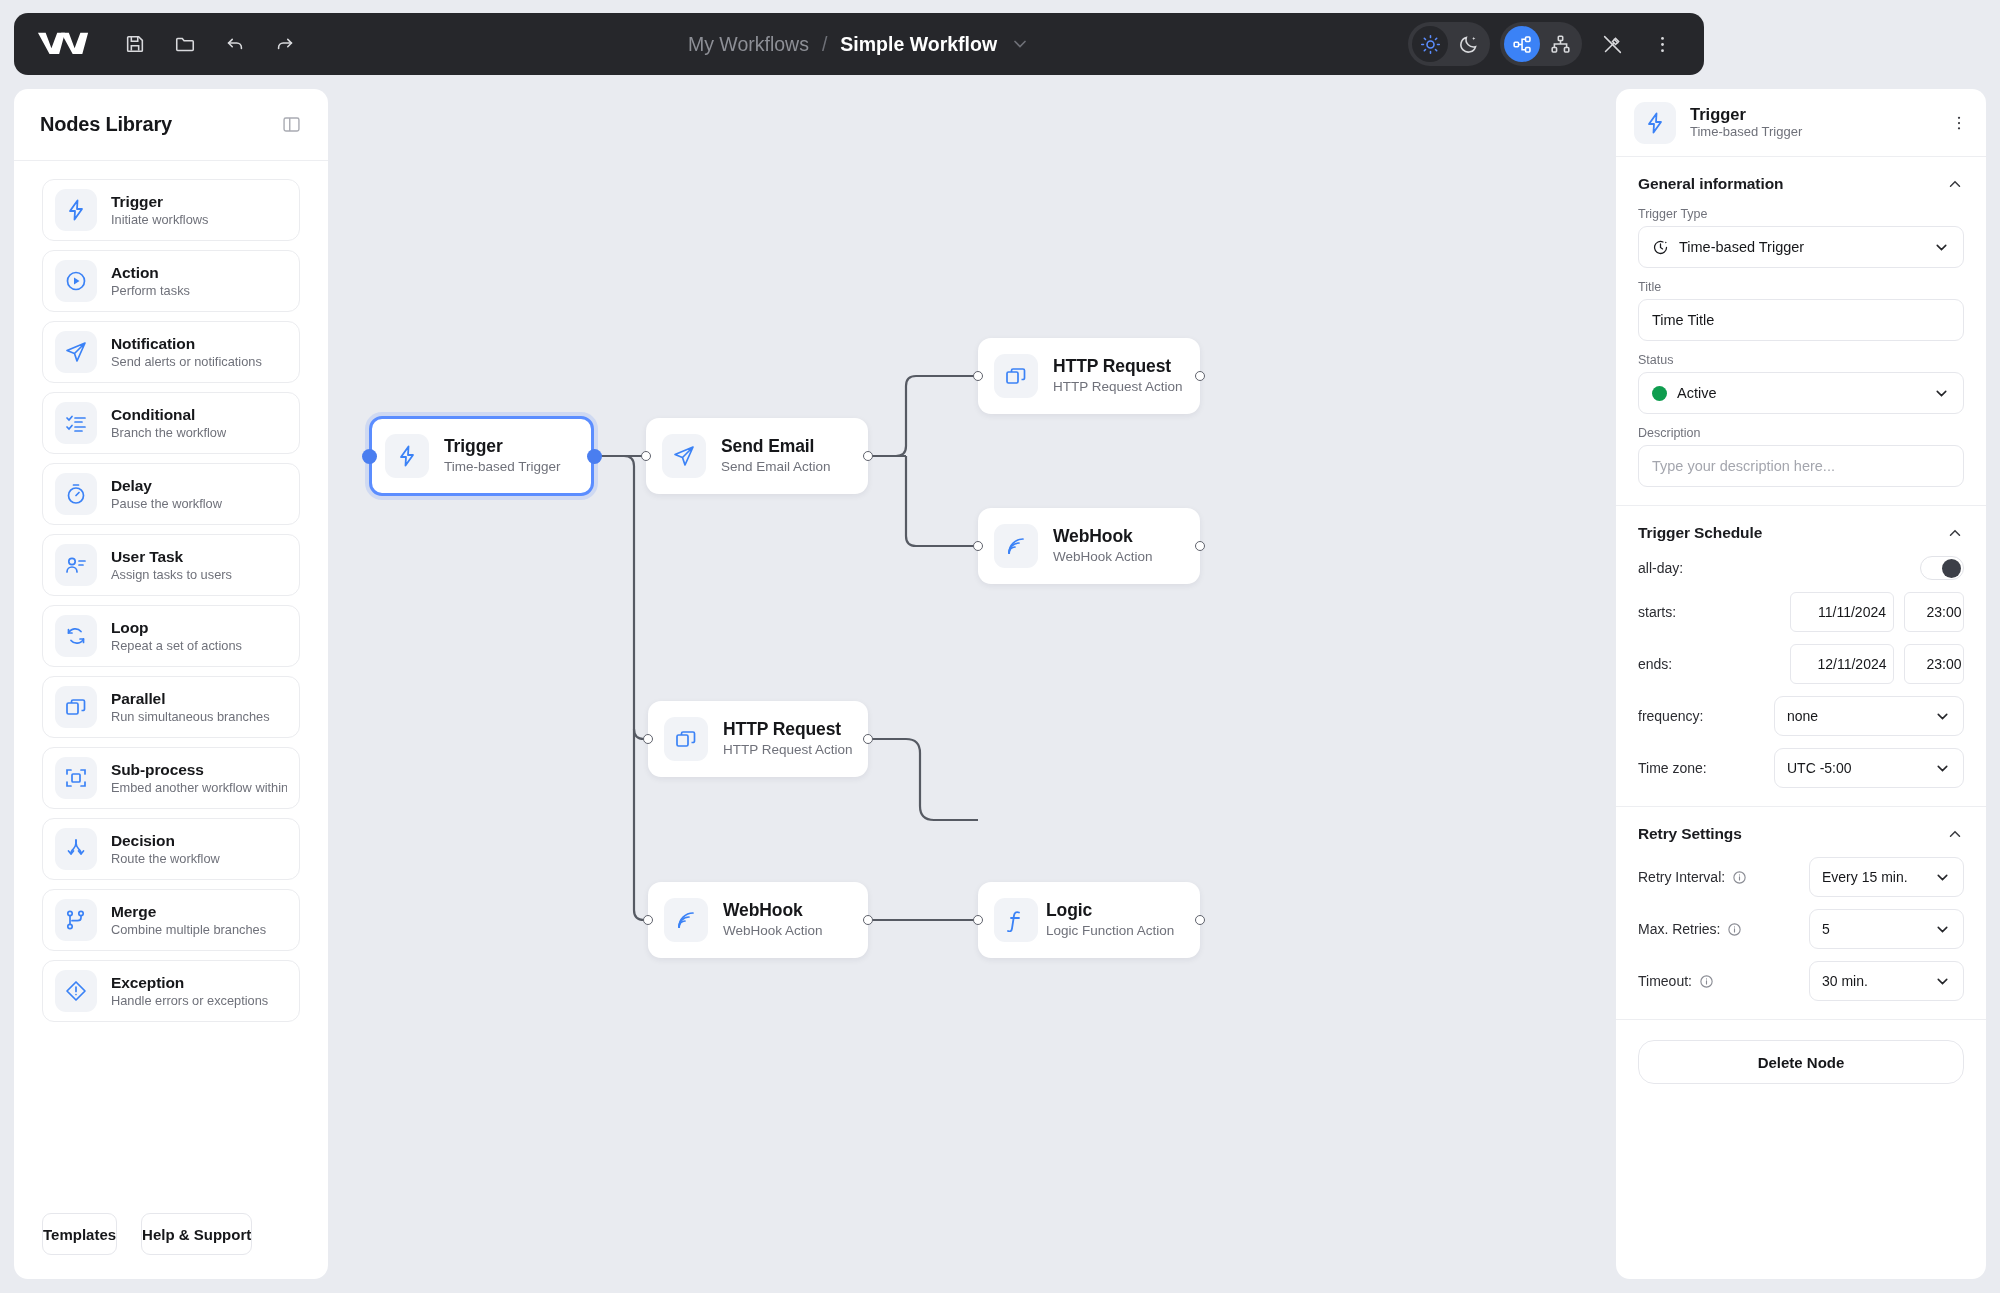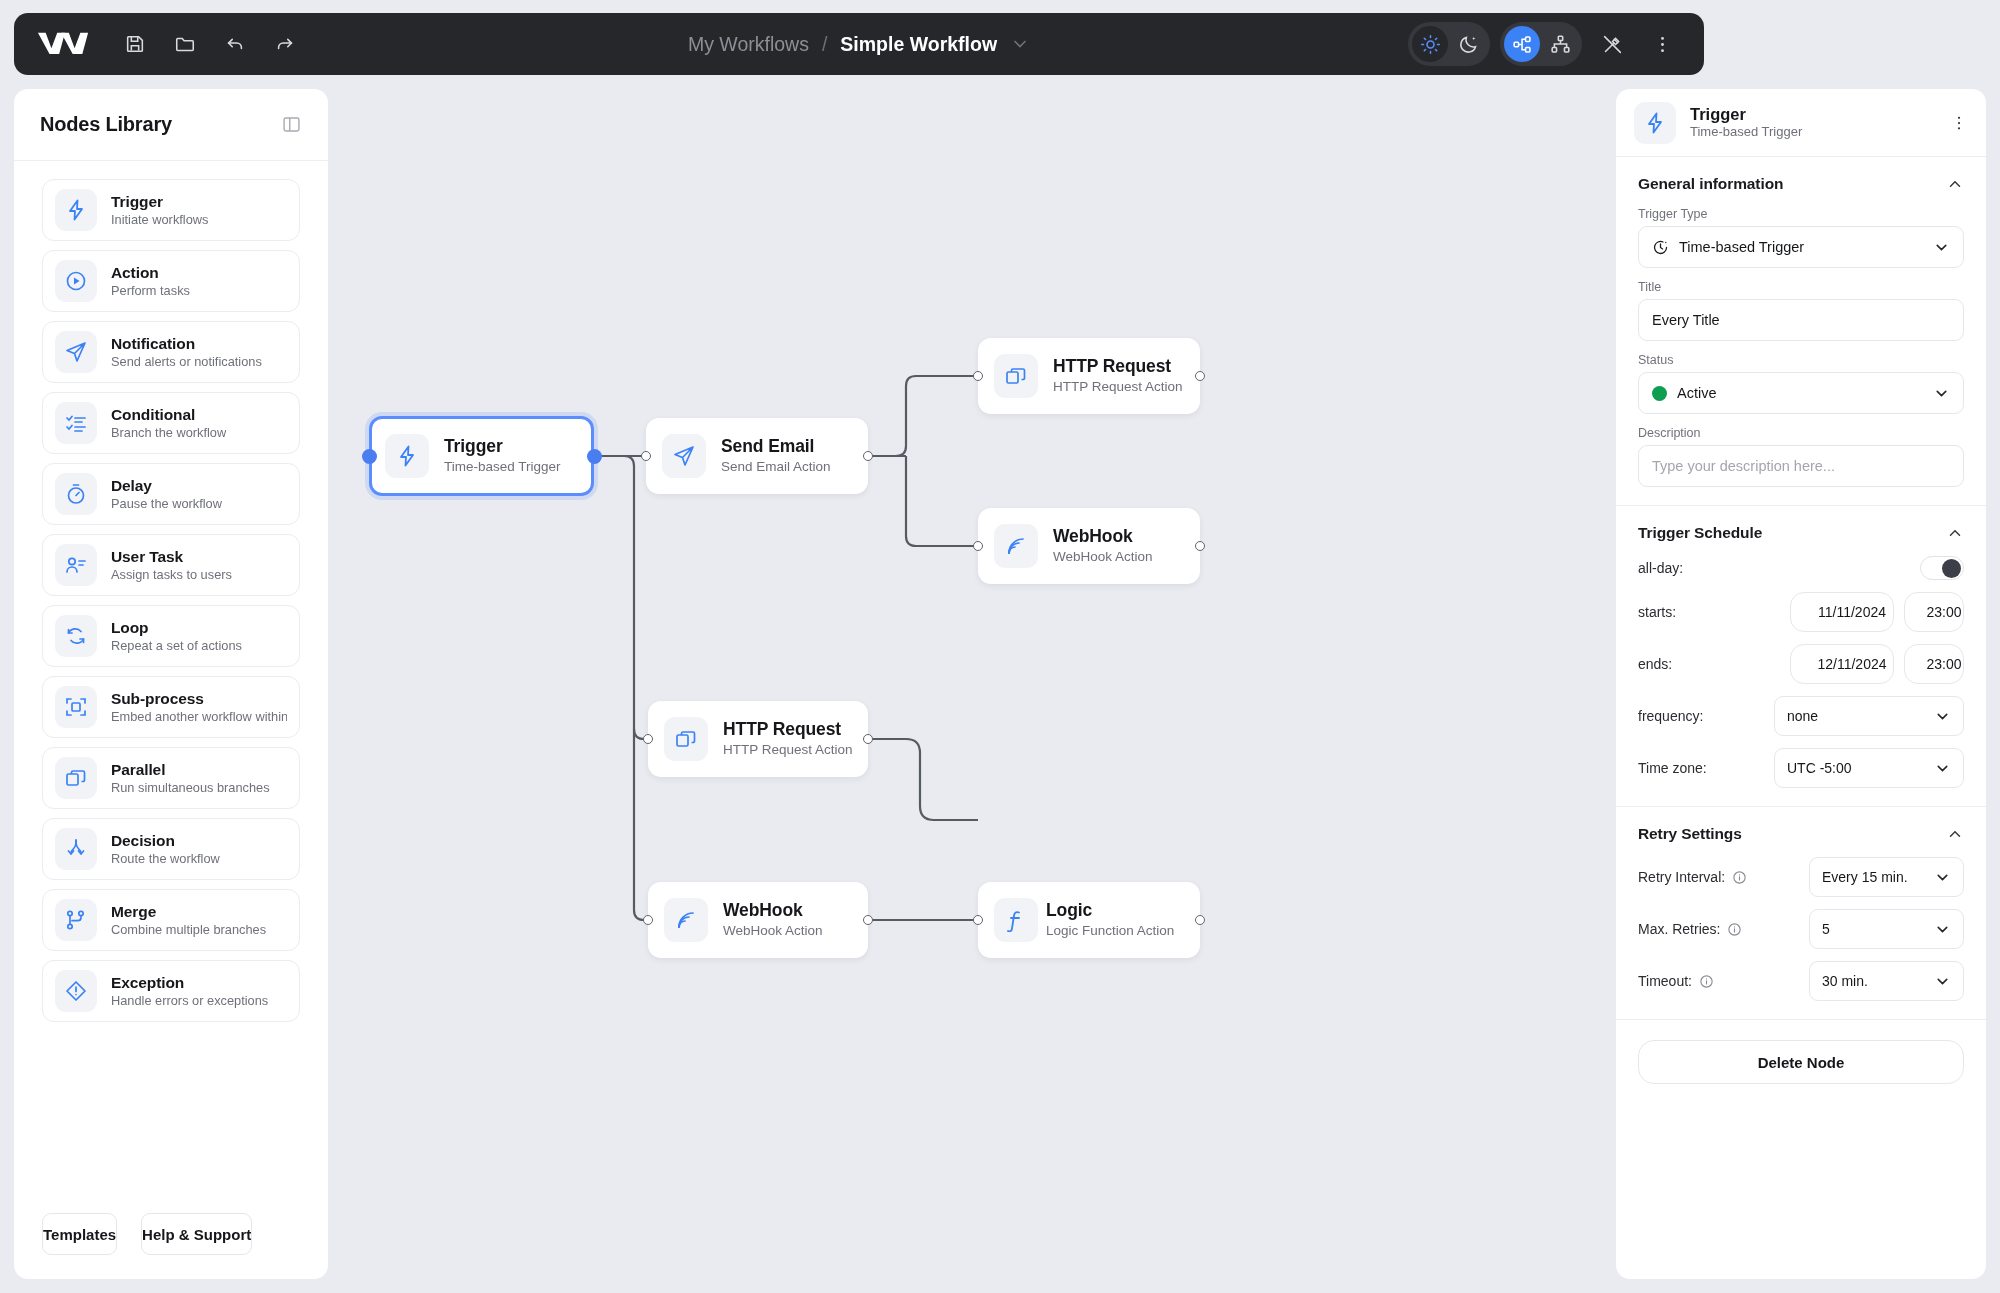--- a/index.html
+++ b/index.html
@@ -163,21 +163,21 @@
   .info-ico svg { width: 15px; height: 15px; display: block; }
   .toggle {
     width: 44px; height: 24px; border-radius: 14px; background: #fff;
     border: 1px solid #e2e3e8; position: relative; cursor: pointer; flex: none;
   }
   .toggle .knob {
     position: absolute; right: 2px; top: 1.5px; width: 19px; height: 19px;
     border-radius: 50%; background: #3c3f48;
   }
   .mini-fld {
-    height: 40px; border: 1px solid #e6e7ec; border-radius: 14px;
+    height: 40px; border: 1px solid #e6e7ec; border-radius: 6px;
     background: #fff; display: flex; align-items: center; justify-content: center;
     font-size: 14px; color: #16171a; cursor: pointer; flex: none; padding-left: 20px;
   }
   .mini-fld.date { width: 104px; }
   .mini-fld.time { width: 60px; }
   .sel-fld {
     height: 40px; width: 190px; border: 1px solid #e6e7ec; border-radius: 9px;
     background: #fff; display: flex; align-items: center; padding: 0 12px;
     font-size: 14px; color: #16171a; cursor: pointer; flex: none;
   }
@@ -388,41 +388,41 @@
             </svg>
         </div>
         <div class="node-text">
           <div class="node-name">Loop</div>
           <div class="node-desc">Repeat a set of actions</div>
         </div>
       </div>
 
       <div class="node-item">
         <div class="node-ico">
+          <svg viewBox="0 0 24 24" fill="none" stroke="currentColor" stroke-width="1.7">
+              <rect x="3" y="8" width="11" height="11" rx="1.5"></rect>
+              <path d="M7.5 8V6.5A1.5 1.5 0 019 5h10a1.5 1.5 0 011.5 1.5V14a1.5 1.5 0 01-1.5 1.5h-1.5"></path>
+            </svg>
+        </div>
+        <div class="node-text">
+          <div class="node-name">Parallel</div>
+          <div class="node-desc">Run simultaneous branches</div>
+        </div>
+      </div>
+
+      <div class="node-item">
+        <div class="node-ico">
           <svg viewBox="0 0 24 24" fill="none" stroke="currentColor" stroke-width="1.7" stroke-linecap="round">
               <path d="M3 8V4h4M21 8V4h-4M3 16v4h4M21 16v4h-4"></path>
               <rect x="8" y="8" width="8" height="8" rx="1"></rect>
             </svg>
         </div>
         <div class="node-text">
           <div class="node-name">Sub-process</div>
           <div class="node-desc">Embed another workflow within</div>
-        </div>
-      </div>
-
-      <div class="node-item">
-        <div class="node-ico">
-          <svg viewBox="0 0 24 24" fill="none" stroke="currentColor" stroke-width="1.7">
-              <rect x="3" y="8" width="11" height="11" rx="1.5"></rect>
-              <path d="M7.5 8V6.5A1.5 1.5 0 019 5h10a1.5 1.5 0 011.5 1.5V14a1.5 1.5 0 01-1.5 1.5h-1.5"></path>
-            </svg>
-        </div>
-        <div class="node-text">
-          <div class="node-name">Parallel</div>
-          <div class="node-desc">Run simultaneous branches</div>
         </div>
       </div>
 
       <div class="node-item">
         <div class="node-ico">
           <svg viewBox="0 0 24 24" fill="none" stroke="currentColor" stroke-width="1.7" stroke-linecap="round" stroke-linejoin="round">
               <path d="M12 3v3c0 4-2 5-4 7.5-.8 1-1 2-1 3"></path>
               <path d="M12 3v3c0 4 2 5 4 7.5.8 1 1 2 1 3"></path>
               <path d="M4.5 14L7 17l2.5-3M14.5 14L17 17l2.5-3"></path>
             </svg>
@@ -640,21 +640,21 @@
           <span class="fld-val">Time-based Trigger</span>
           <span class="chevd">
             <svg viewBox="0 0 24 24" fill="none" stroke="currentColor" stroke-width="2.2" stroke-linecap="round">
                 <path d="M6 9l6 6 6-6"></path>
               </svg>
           </span>
         </div>
 
         <div class="fld-label">Title</div>
         <div class="fld">
-          <span class="fld-val">Every Title</span>
+          <span class="fld-val">Time Title</span>
         </div>
 
         <div class="fld-label">Status</div>
         <div class="fld">
           <span class="dot-green"></span>
           <span class="fld-val">Active</span>
           <span class="chevd">
             <svg viewBox="0 0 24 24" fill="none" stroke="currentColor" stroke-width="2.2" stroke-linecap="round">
                 <path d="M6 9l6 6 6-6"></path>
               </svg>

